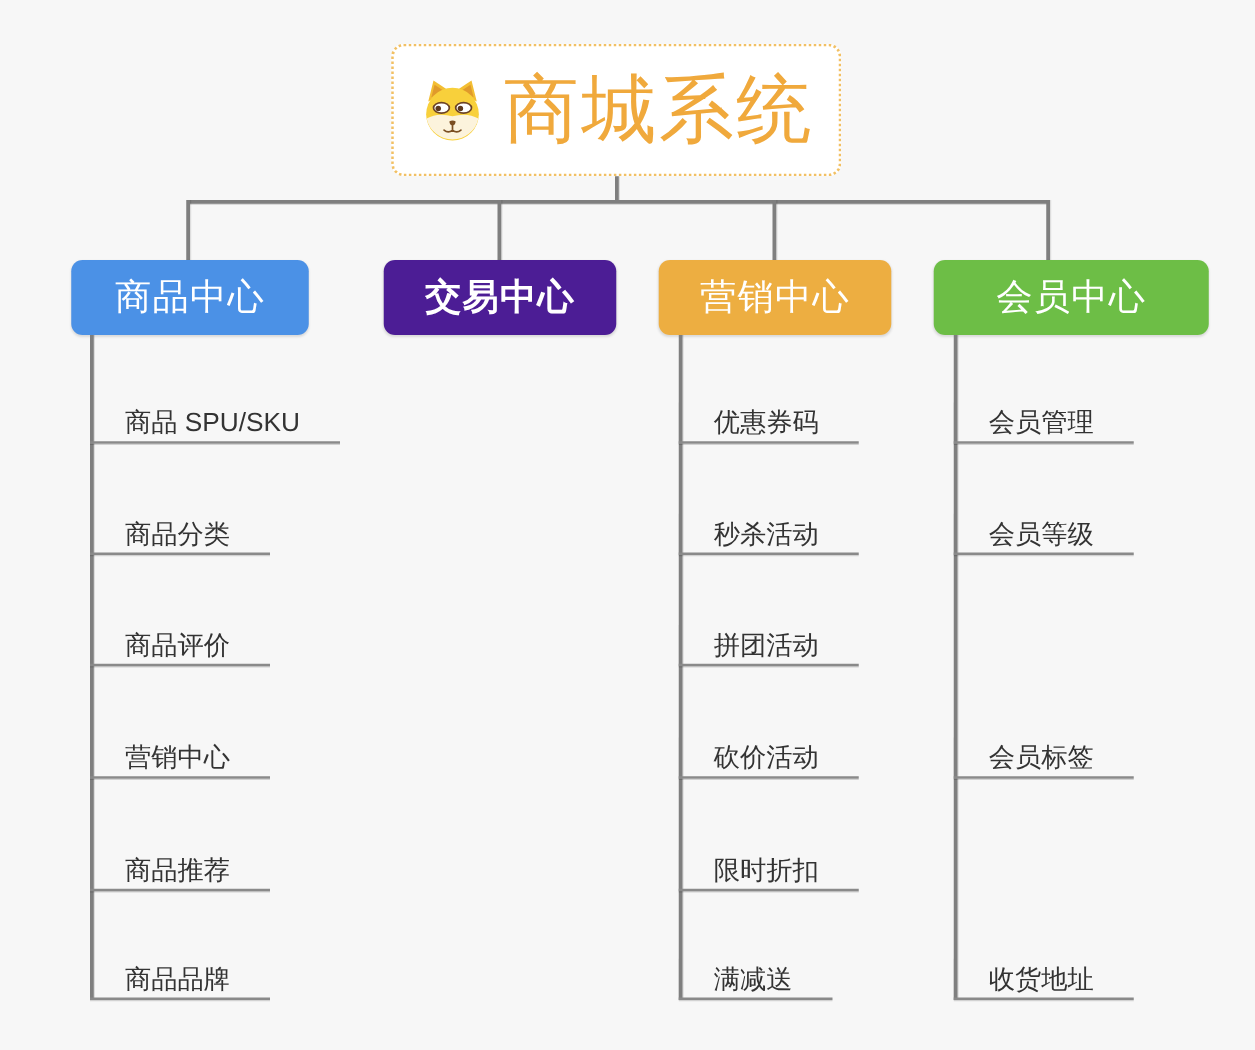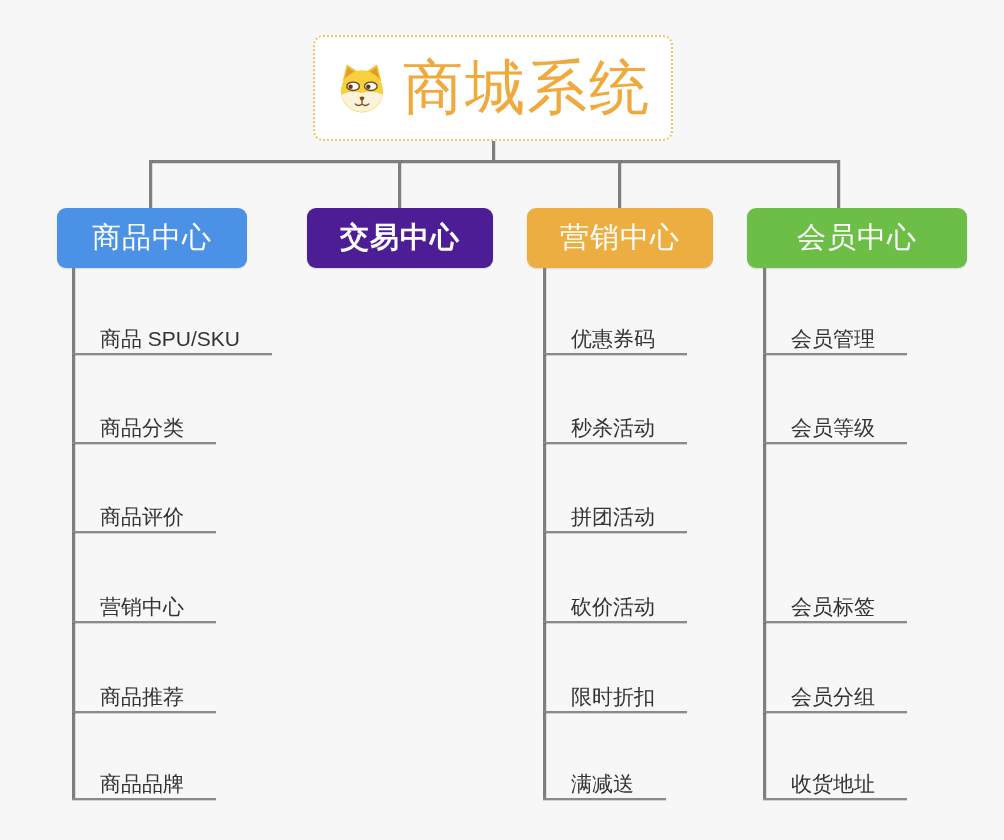--- a/index.html
+++ b/index.html
@@ -133,17 +133,16 @@
     <div class="leaf r4">砍价活动</div>
     <div class="leaf r5">限时折扣</div>
     <div class="leaf r6">满减送</div>
   </div>
 
   <div class="column c4">
     <div class="trunk"></div>
     <div class="leaf r1">会员管理</div>
     <div class="leaf r2">会员等级</div>
     <div class="leaf r4">会员标签</div>
-    <div class="leaf r5">会员分组</div>
     <div class="leaf r6">收货地址</div>
   </div>
 
 </div>
 
 </body></html>

